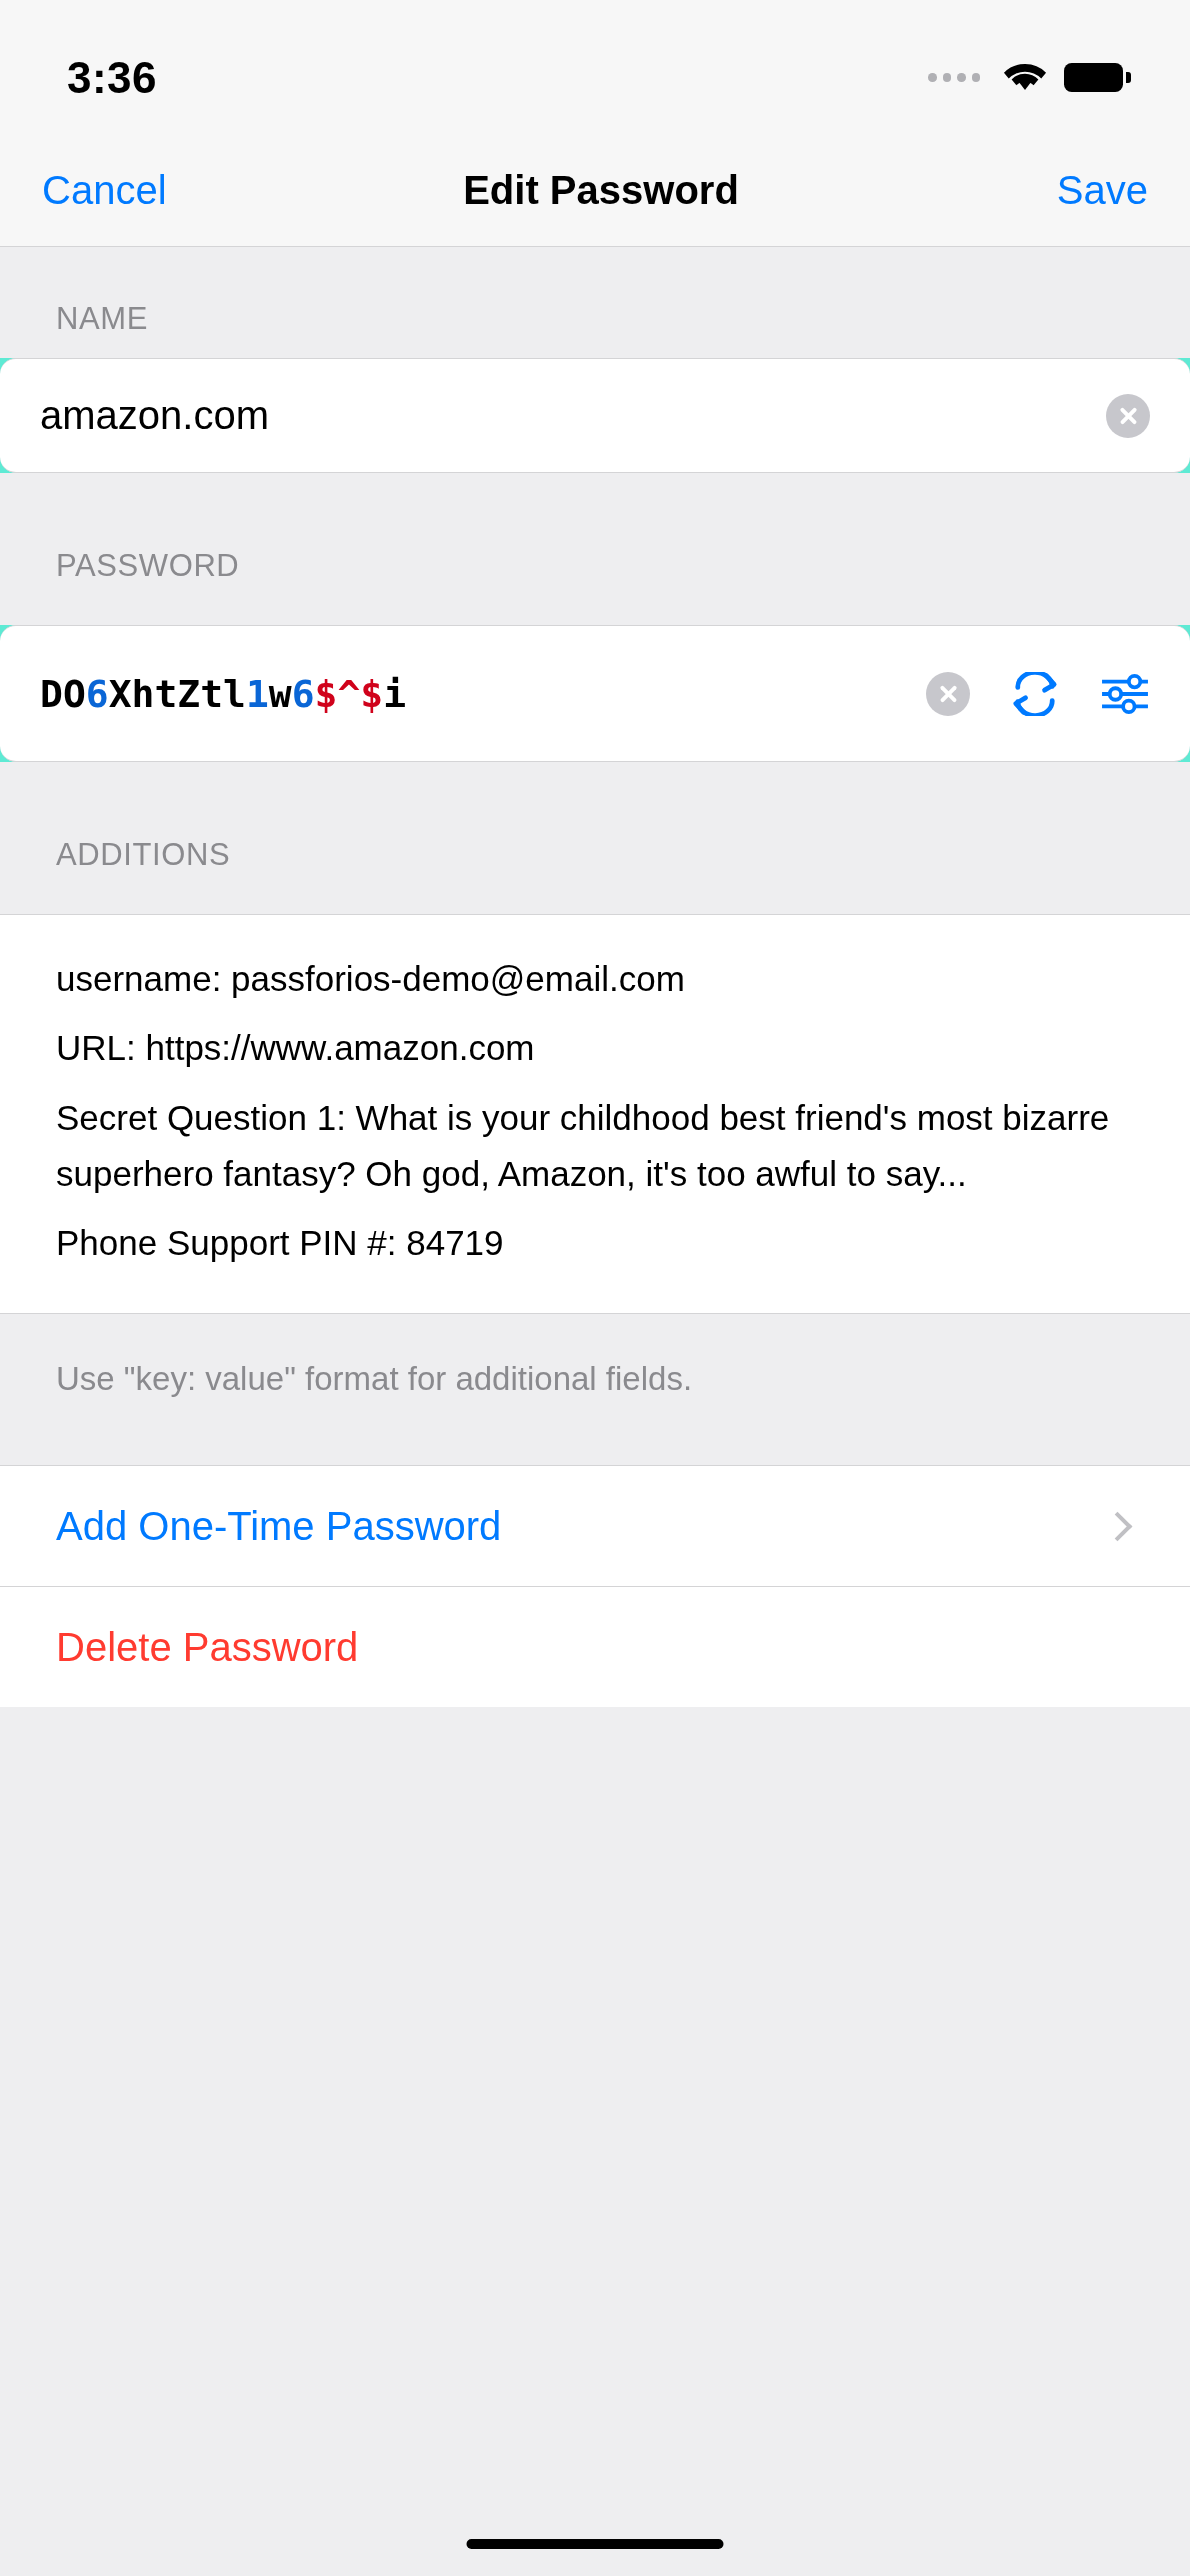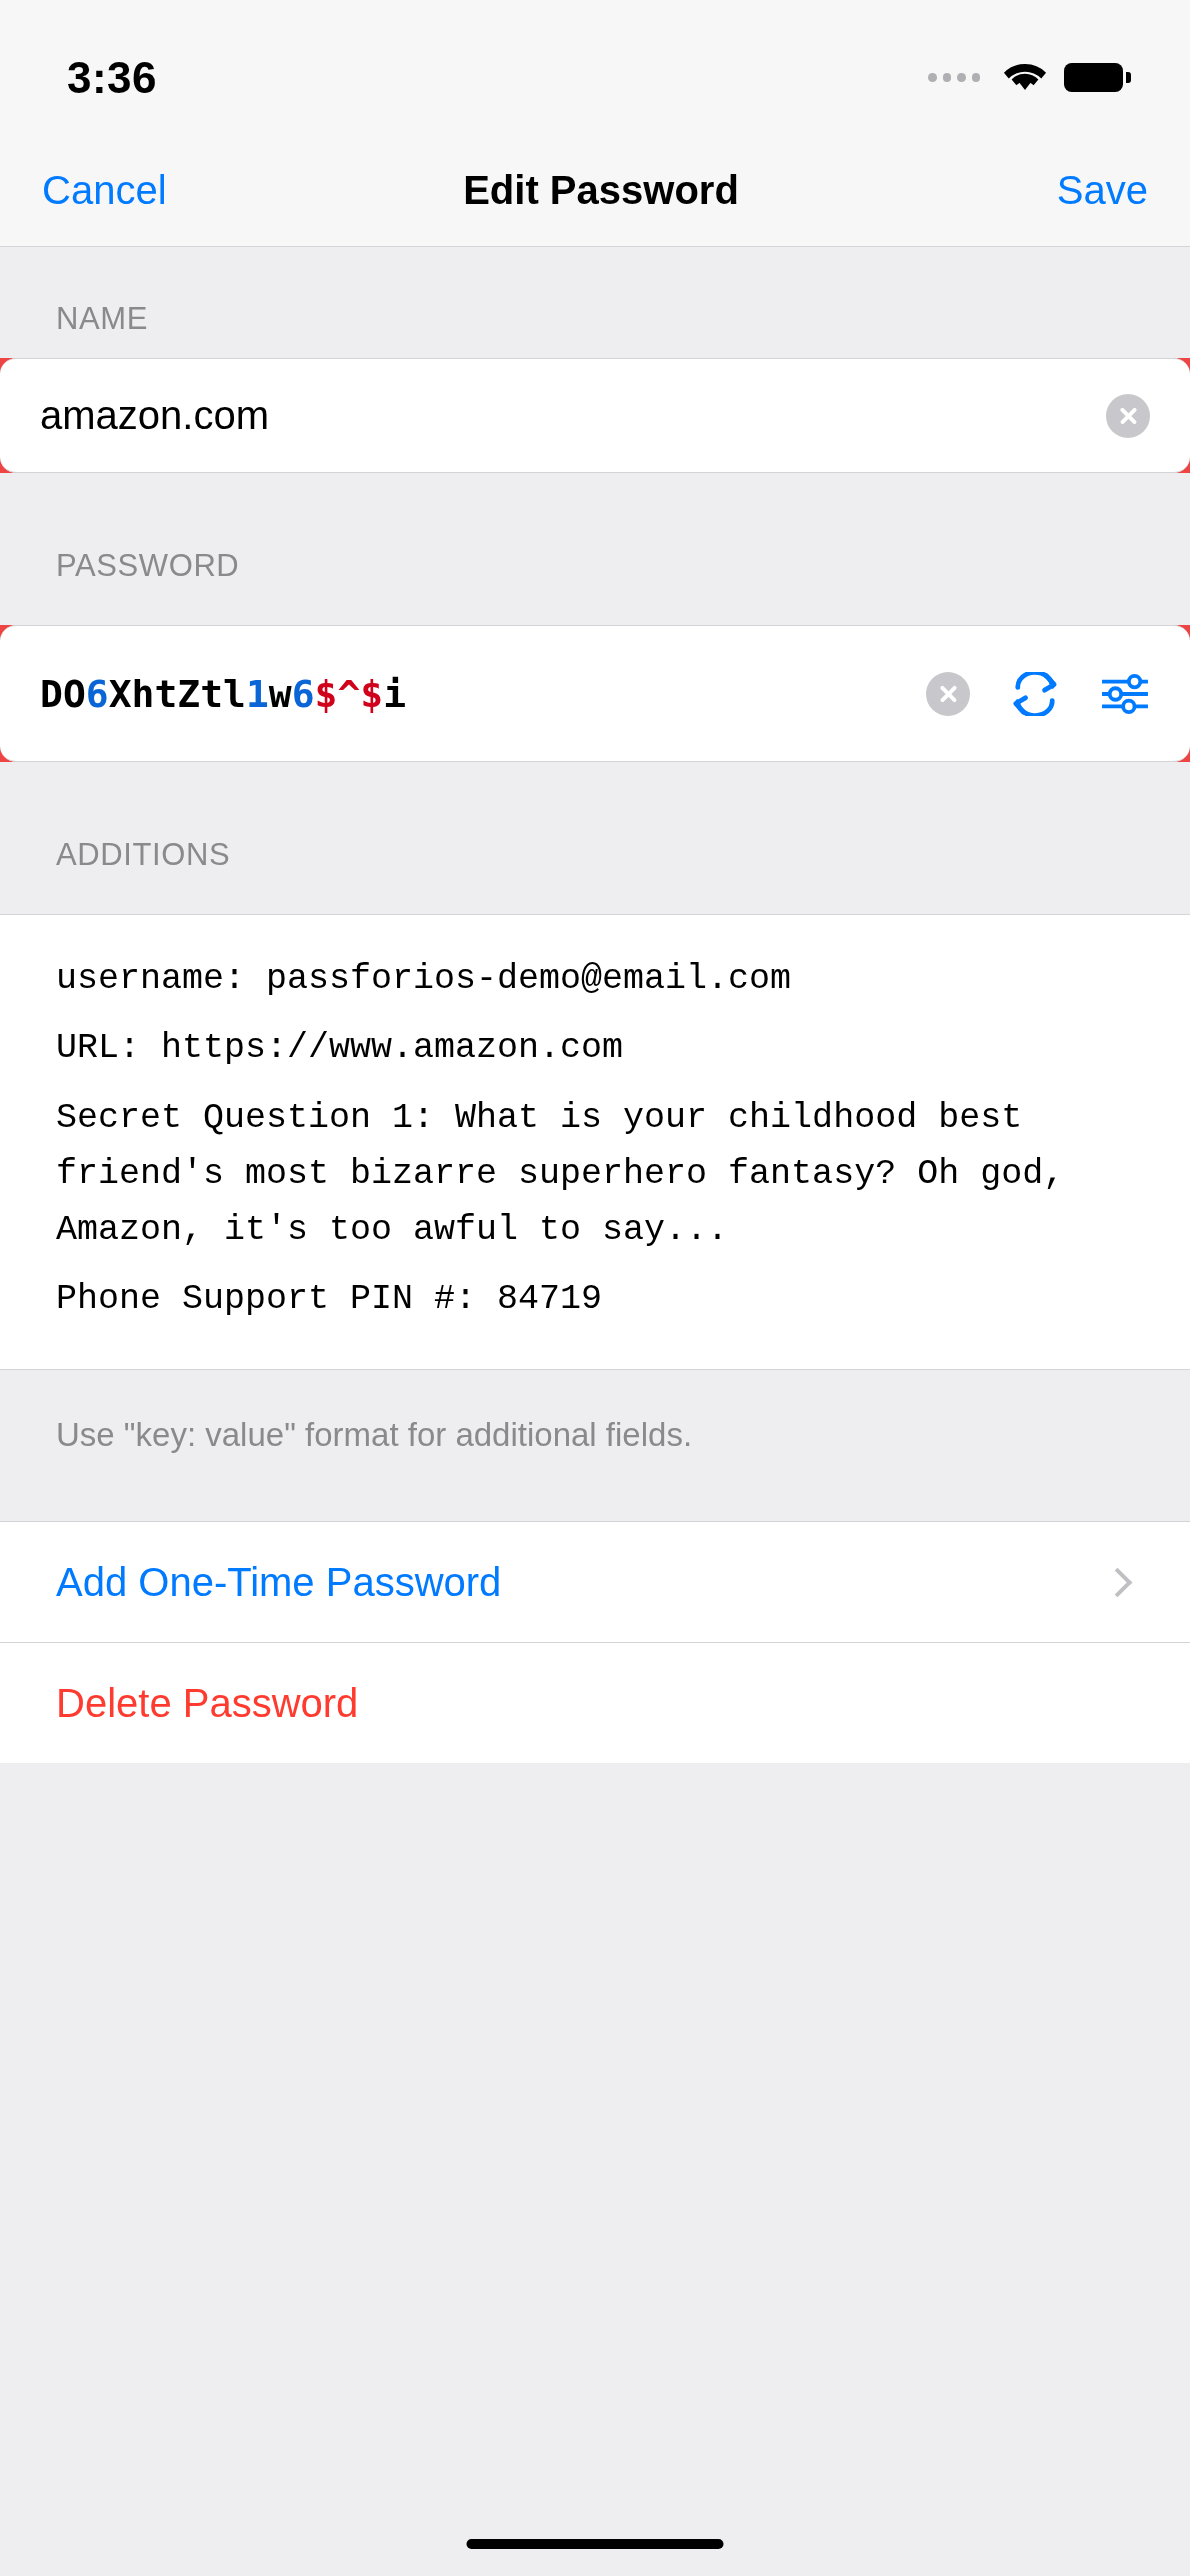--- a/index.html
+++ b/index.html
@@ -7,21 +7,21 @@
     width: 1190px;
     height: 2576px;
     background: #ffffff;
     font-family: "Liberation Sans", sans-serif;
     -webkit-font-smoothing: antialiased;
   }
   .screen {
     position: relative;
     width: 1190px;
     height: 2576px;
-    background: #ef4444;
+    background: #5eead4;
     overflow: hidden;
   }
 
   
   .status-bar {
     height: 134px;
     background: #f7f7f7;
     display: flex;
     align-items: center;
     justify-content: space-between;
@@ -169,21 +169,21 @@
   .icon-btn { cursor: pointer; display: block; }
 
   
   .additions {
     background: #fff;
     border-top: 1px solid #d4d4d6;
     border-bottom: 1px solid #d4d4d6;
     padding: 36px 56px 42px 56px;
   }
   .additions .line {
-    font-family: Liberation Mono, monospace;
+    font-family: Liberation Sans, sans-serif;
     font-size: 35px;
     line-height: 1.6;
     color: #000;
     margin-bottom: 13.4px;
     white-space: pre-wrap;
     word-break: break-word;
   }
   .additions .line:last-child { margin-bottom: 0; }
 
   .footnote {

